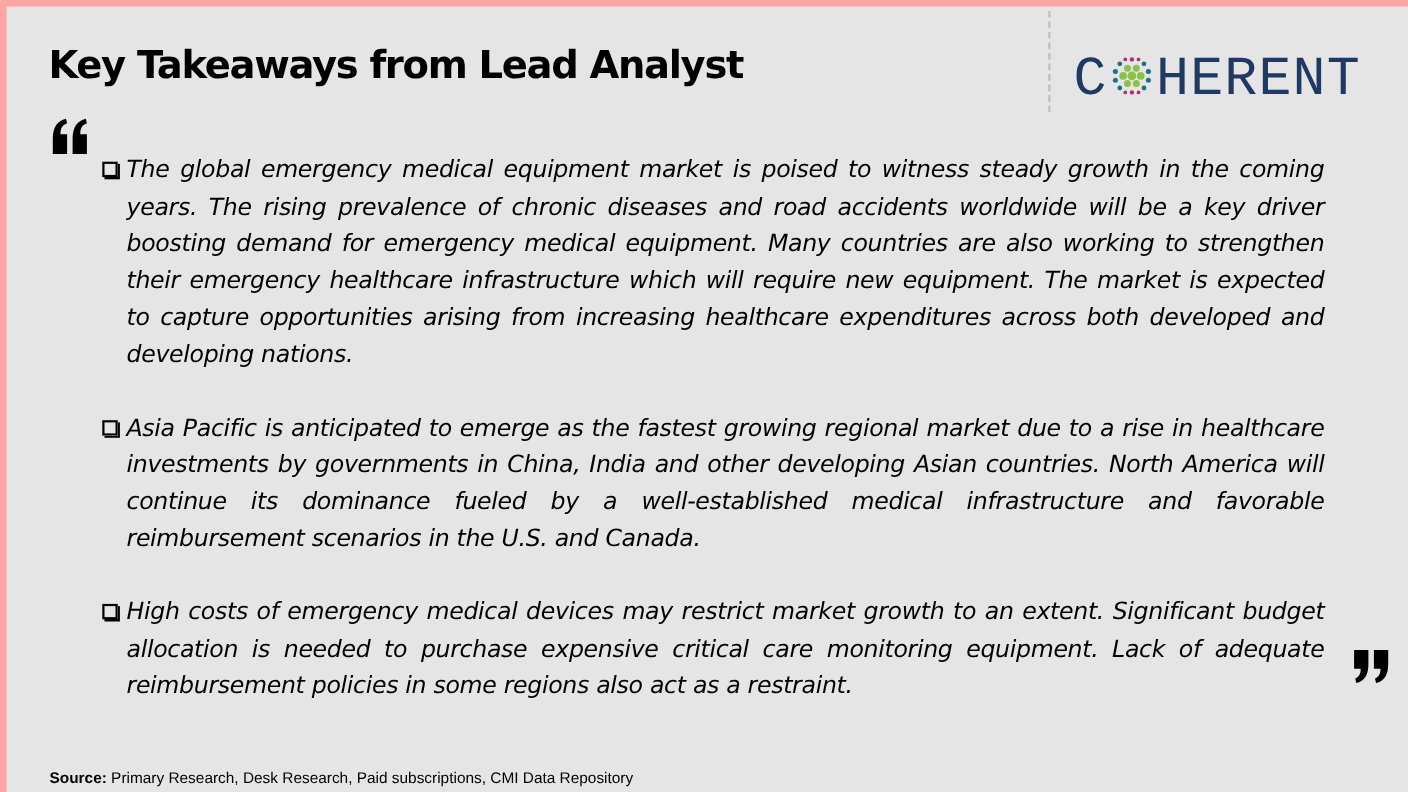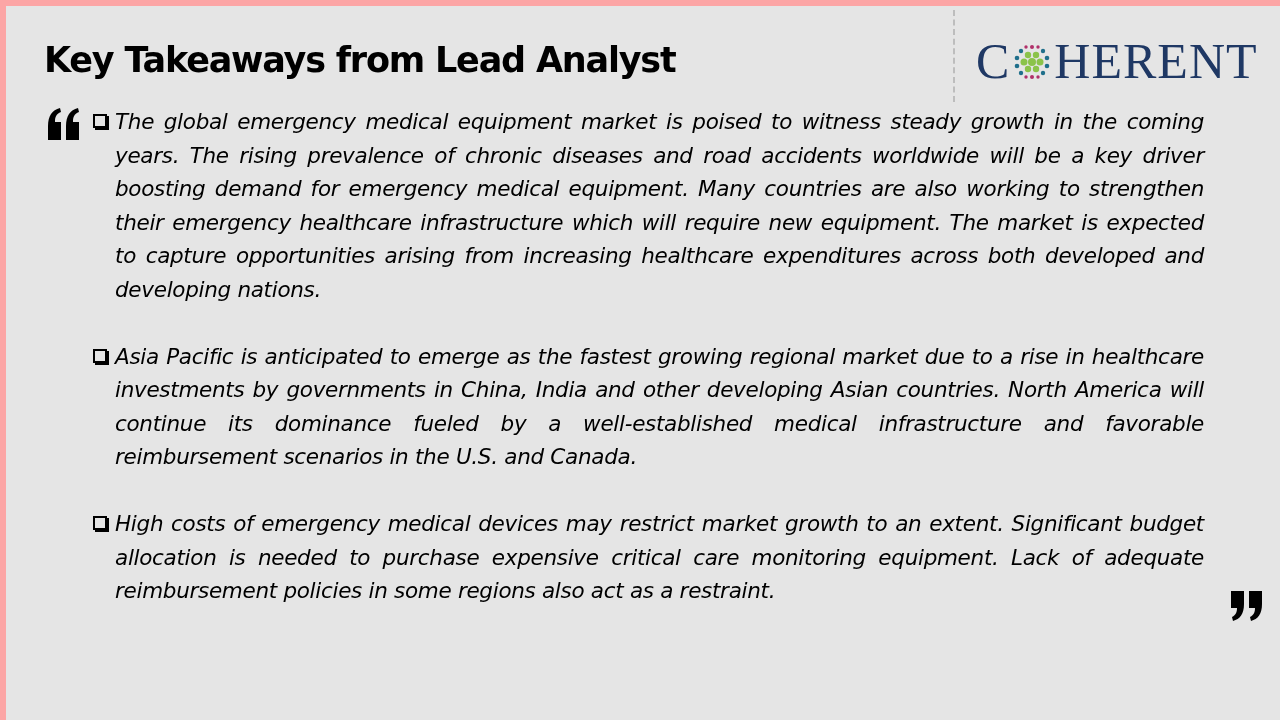--- a/index.html
+++ b/index.html
@@ -1,27 +1,27 @@
 <!DOCTYPE html>
 <html><head>
 <meta charset="utf-8">
 <style>
   html,body{margin:0;padding:0;}
   body{width:1280px;height:720px;position:relative;overflow:hidden;background:#fff;font-family:"Liberation Sans",sans-serif;}
   .frame{position:absolute;left:0;top:0;width:1276px;height:716px;border:6px solid #fca5a5;background:#e5e5e5;}
   .title{position:absolute;left:38px;top:34px;font-family:"DejaVu Sans",sans-serif;font-weight:bold;font-size:35px;letter-spacing:-1.2px;color:#000;}
   .divider{position:absolute;left:947px;top:4px;height:92px;border-left:2px dashed #bdbdbd;}
   .logo{position:absolute;left:970px;top:30px;width:290px;height:70px;}
-  .logo-word{position:absolute;left:0;top:0;font-family:Liberation Serif, serif;font-size:50px;line-height:50px;color:#1f3864;letter-spacing:1px;white-space:nowrap;}
+  .logo-word{position:absolute;left:0;top:12px;font-family:Liberation Mono, monospace;font-size:50px;line-height:50px;color:#1f3864;letter-spacing:1px;white-space:nowrap;}
   .logo-word .c{display:inline-block;}
   .logo-globe{display:inline-block;width:40px;height:40px;vertical-align:-4px;margin:0 2px;}
   .logo-sub{position:absolute;left:0;top:47px;font-family:"Liberation Sans",sans-serif;font-size:17px;letter-spacing:6.6px;color:#1f3864;white-space:nowrap;}
   .quote-open{position:absolute;left:40px;top:100px;width:36px;height:36px;}
   .quote-close{position:absolute;left:1224px;top:584px;width:34px;height:32px;}
-  .bullets{position:absolute;left:86px;top:99px;width:1112px;}
+  .bullets{position:absolute;left:86px;top:132px;width:1112px;}
   .bullet{position:relative;padding-left:23px;margin-bottom:33px;font-family:"DejaVu Sans",sans-serif;font-style:italic;font-size:21.5px;line-height:33.6px;color:#000;text-align:justify;letter-spacing:-0.3px;}
   .box{position:absolute;left:1px;top:9px;width:14px;height:14px;border:2px solid #000;box-sizing:border-box;box-shadow:2px 2px 0 #000;}
   .source{position:absolute;left:39px;top:693px;font-size:14px;color:#000;font-family:"Liberation Sans",sans-serif;}
   .source b{font-weight:bold;}
 </style>
 </head>
 <body>
 
 <div class="frame">
 
@@ -77,14 +77,15 @@
       <span class="box"></span>
       <span>High costs of emergency medical devices may restrict market growth to an extent. Significant budget allocation is needed to purchase expensive critical care monitoring equipment. Lack of adequate reimbursement policies in some regions also act as a restraint.</span>
     </div>
   </div>
 
   <svg class="quote-close" viewBox="0 0 34 32">
     <path d="M1 1 H14 V14 C14 24 10 29 3 31 L2 27 C6 25 7 22 7 18 H1 Z" fill="#000"></path>
     <path d="M19 1 H32 V14 C32 24 28 29 21 31 L20 27 C24 25 25 22 25 18 H19 Z" fill="#000"></path>
   </svg>
 
+  <div class="source"><b>Source:</b><span> Primary Research, Desk Research, Paid subscriptions, CMI Data Repository</span></div>
 
 </div>
 
 </body></html>

